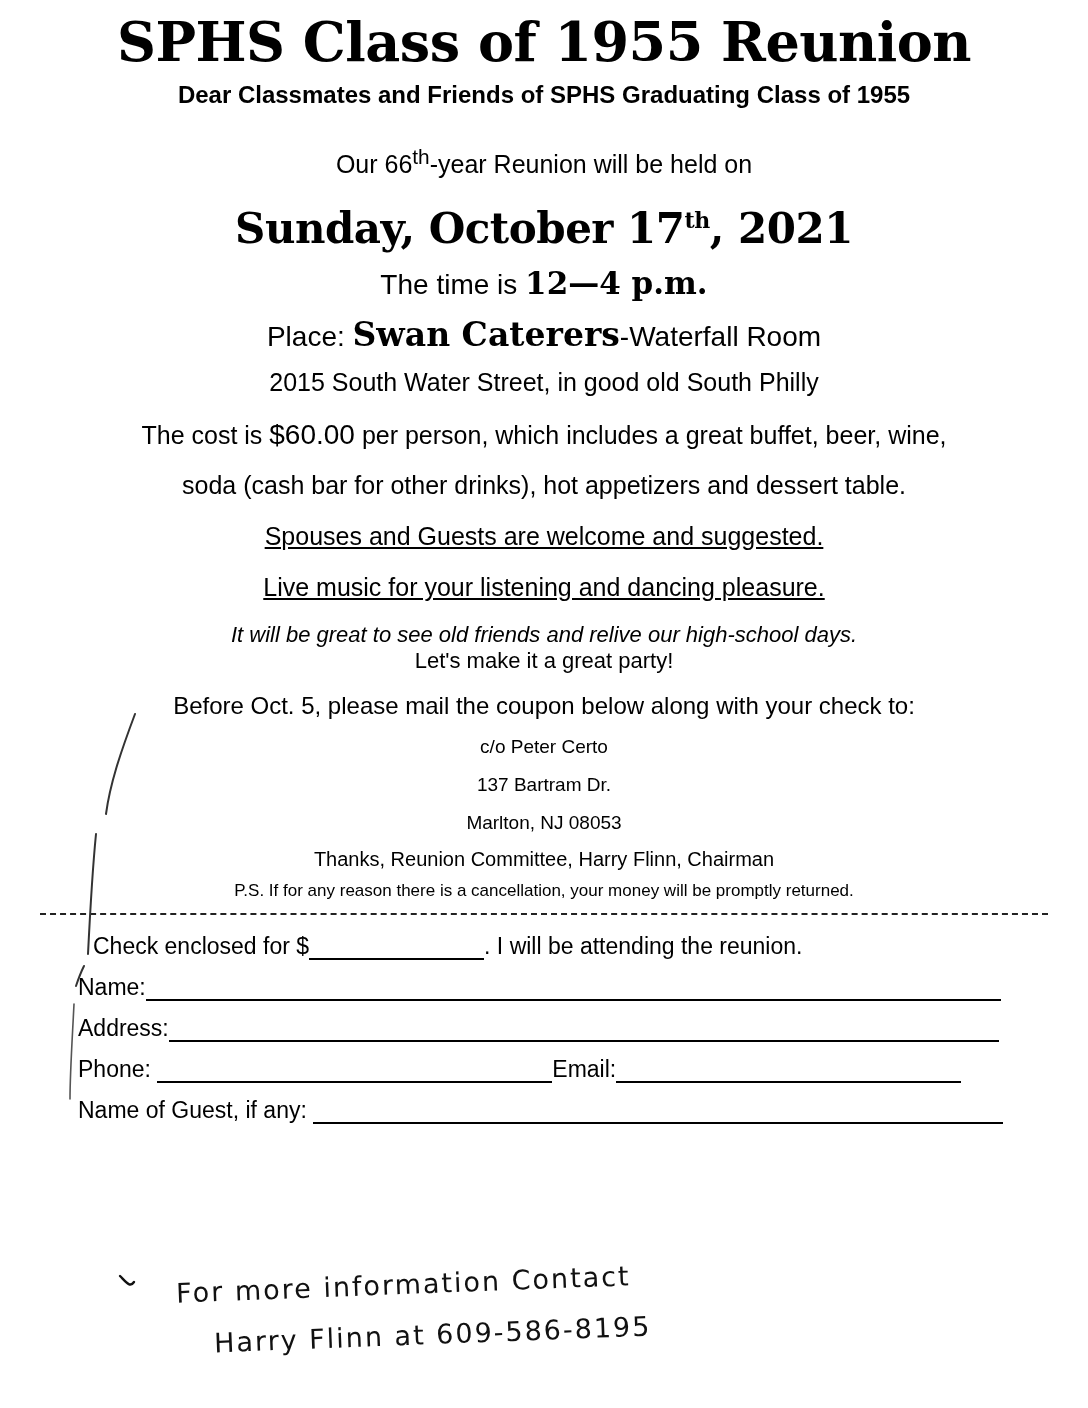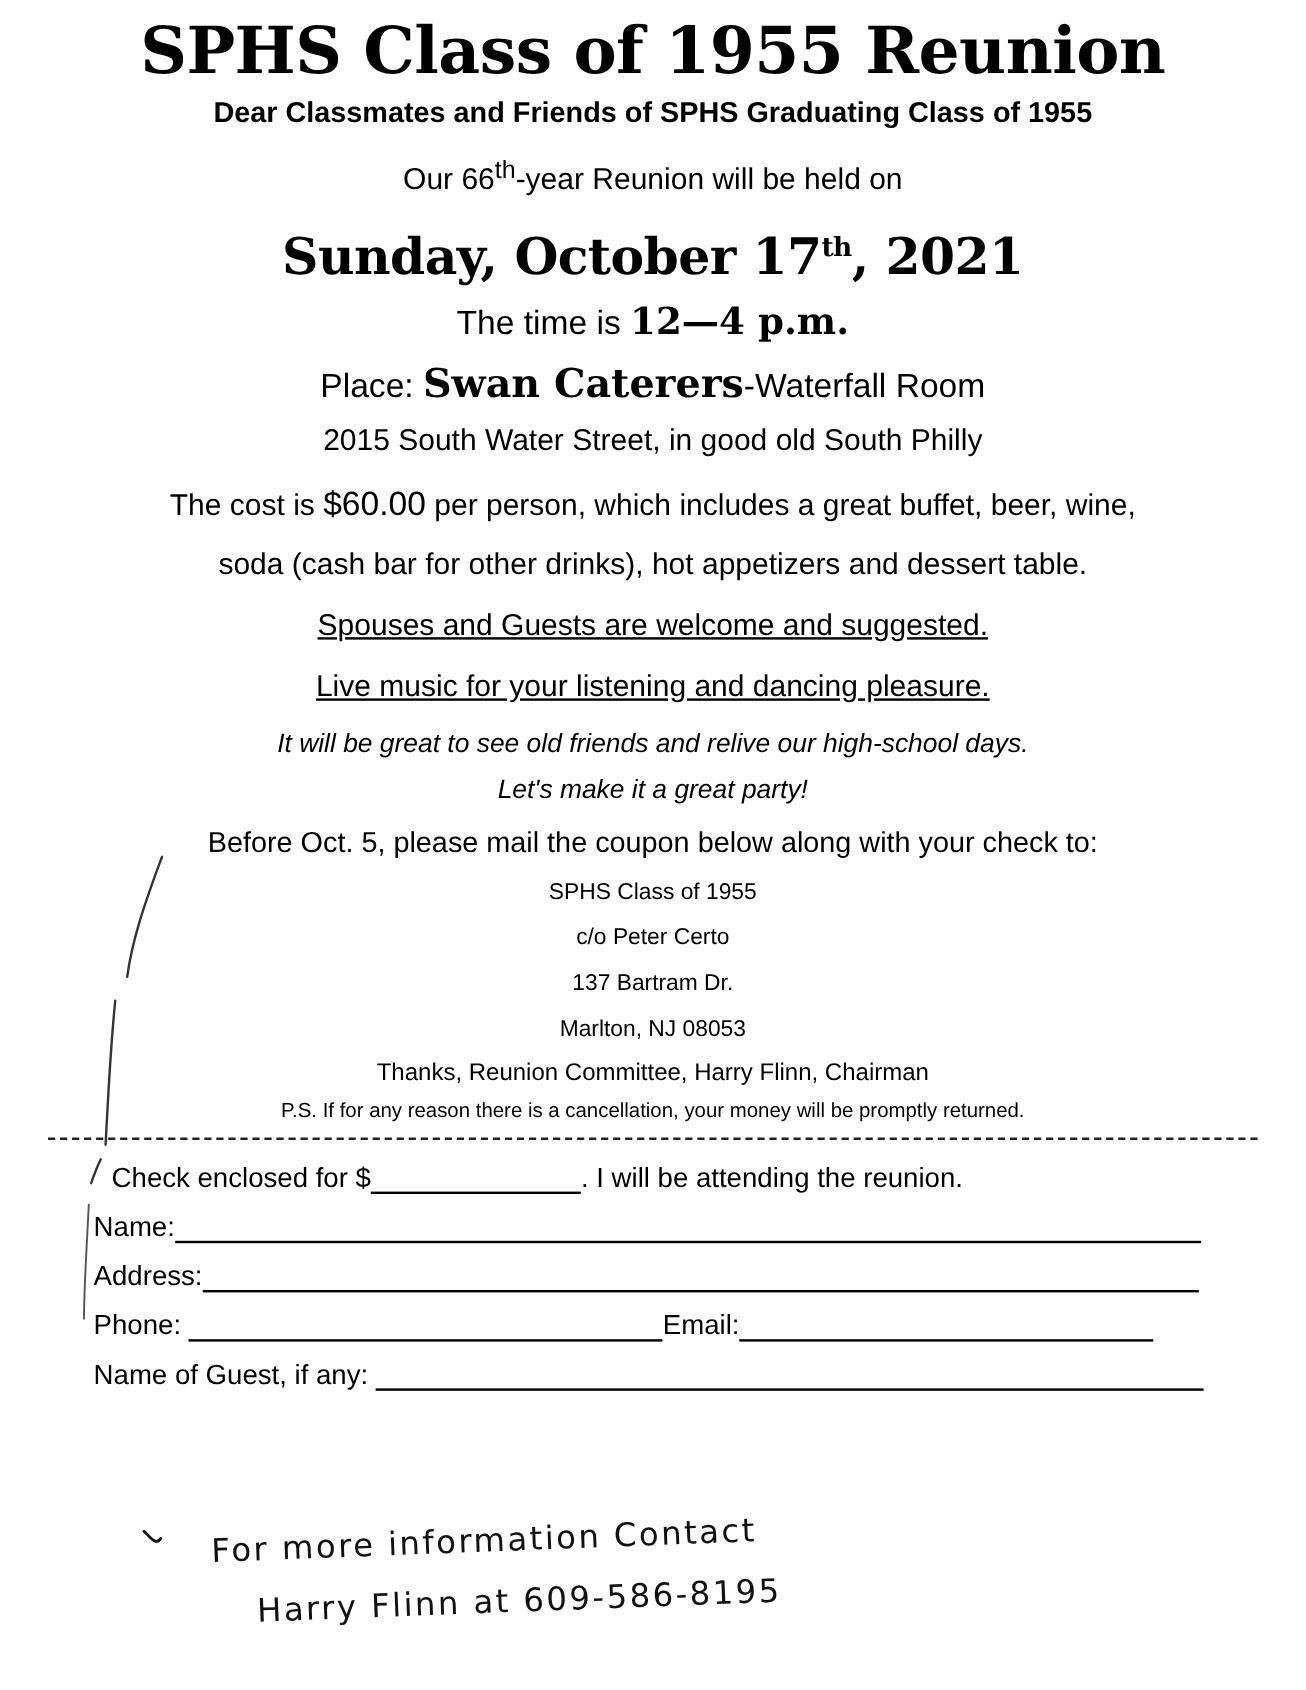--- a/index.html
+++ b/index.html
@@ -37,21 +37,21 @@
     font-size: 24px;
     text-align: center;
     margin: 10px 0 0 0;
   }
   .line {
     text-align: center;
     font-size: 25px;
     line-height: 1.35;
     margin: 0;
   }
-  .sp-top { margin-top: 19px; }
+  .sp-top { margin-top: 34px; }
   .bigdate {
     font-family: "DejaVu Serif", serif;
     font-weight: bold;
     font-size: 42px;
     text-align: center;
     margin-top: 22px;
     letter-spacing: -0.5px;
   }
   .bigdate sup { font-size: 22px; }
   .timeline {
@@ -97,23 +97,21 @@
     text-decoration: underline;
   }
   .ital {
     text-align: center;
     font-style: italic;
     font-size: 22px;
     margin-top: 20px;
   }
   .ital2 {
     text-align: center;
-    font-style: italic;
     font-size: 22px;
-    margin-top: 12px;
   }
   .mailline {
     text-align: center;
     font-size: 24px;
     margin-top: 18px;
   }
   .addr-block {
     text-align: center;
     font-size: 19px;
     line-height: 2.0;
@@ -203,21 +201,20 @@
 
   <div class="welcomeline">Spouses and Guests are welcome and suggested.</div>
   <div class="musicline">Live music for your listening and dancing pleasure.</div>
 
   <div class="ital">It will be great to see old friends and relive our high-school days.</div>
   <div class="ital2">Let's make it a great party!</div>
 
   <div class="mailline">Before Oct. 5, please mail the coupon below along with your check to:</div>
 
   <div class="addr-block">
-    <div>SPHS Class of 1955</div>
     <div>c/o Peter Certo</div>
     <div>137 Bartram Dr.</div>
     <div>Marlton, NJ 08053</div>
   </div>
 
   <div class="thanks">Thanks, Reunion Committee, Harry Flinn, Chairman</div>
   <div class="ps">P.S. If for any reason there is a cancellation, your money will be promptly returned.</div>
 
   <div class="dashed"></div>
 

